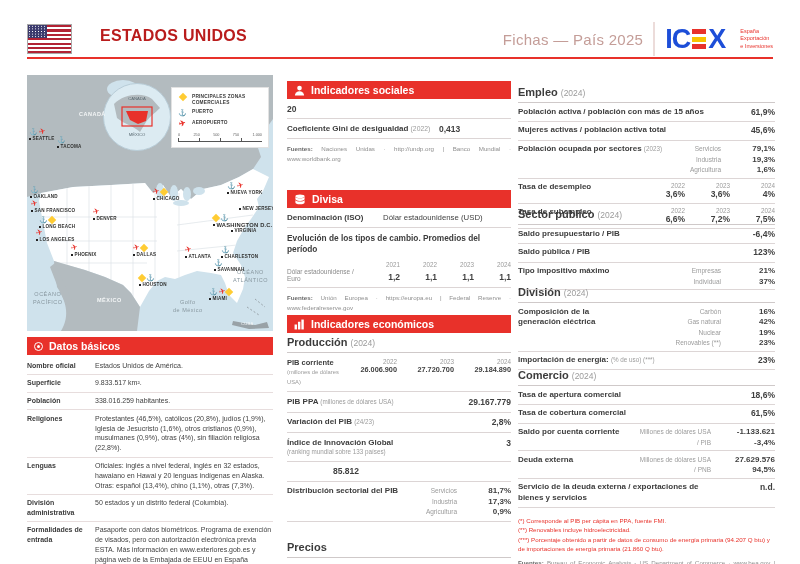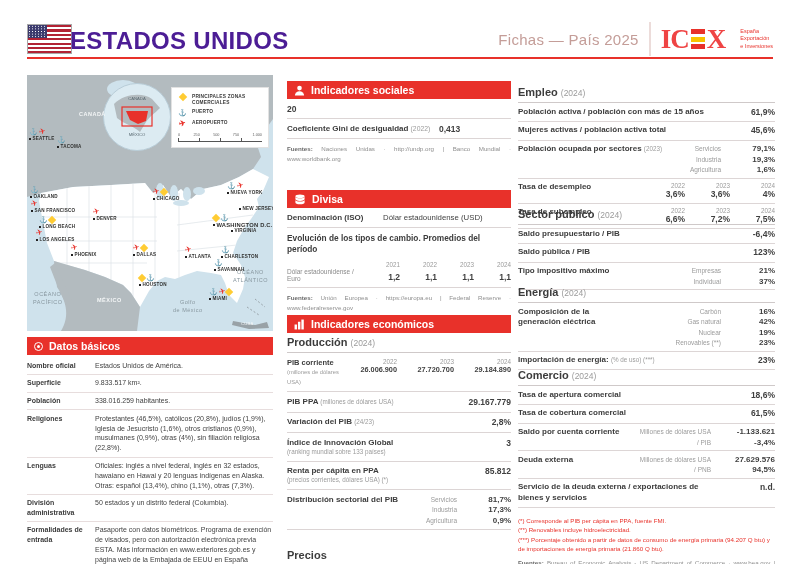--- a/index.html
+++ b/index.html
@@ -1,26 +1,26 @@
 <!DOCTYPE html>
 <html><head>
 <meta charset="utf-8">
 <style>
   html,body{margin:0;padding:0;}
   body{width:800px;height:564px;position:relative;background:#fff;font-family:"Liberation Sans",sans-serif;color:#3f3f3f;overflow:hidden;}
 
   
   .flag{position:absolute;left:27px;top:24px;width:43px;height:28px;border:1px solid #a9a9a9;background:repeating-linear-gradient(180deg,#b22234 0 2.2px,#fff 2.2px 4.4px);}
   .canton{position:absolute;left:0;top:0;width:19px;height:13px;background-color:#3c3b6e;background-image:radial-gradient(#fff .6px,transparent .7px);background-size:3px 2.6px;}
-  .page-title{position:absolute;left:70px;top:27px;font-size:24px;font-weight:bold;color:#4c1d95;letter-spacing:.3px;}
+  .page-title{position:absolute;left:100px;top:27px;font-size:16px;font-weight:bold;color:#b91c1c;letter-spacing:.3px;}
   .hdr-right{position:absolute;right:27px;top:22px;display:flex;align-items:center;gap:10px;}
   .edition{color:#c49d98;font-size:15px;letter-spacing:.3px;}
   .logo-sep{width:2px;height:34px;background:#ecdcda;}
   .icex{display:flex;align-items:center;}
-  .icex .ltr{color:#ef4444;font-weight:bold;font-size:27px;line-height:1;letter-spacing:-1px;font-family:Liberation Serif, serif;}
+  .icex .ltr{color:#1d4ed8;font-weight:bold;font-size:27px;line-height:1;letter-spacing:-1px;}
   .ebars{display:flex;flex-direction:column;gap:2.5px;margin:0 2px;}
   .ebars i{display:block;width:14px;height:5px;background:#e8312a;}
   .ebars i.mid{background:#f8c300;}
   .tagline{color:#e8312a;font-size:5.5px;line-height:1.3;margin-left:5px;}
   .page-rule{position:absolute;left:27px;right:27px;top:57px;height:2px;background:#e8312a;}
 
   
   .redbar{display:flex;align-items:center;gap:6px;background:#e8312a;color:#fff;font-size:10.5px;font-weight:bold;padding:3px 7px;}
   .redbar svg{flex-shrink:0;}
   .src{font-size:6.2px;color:#8f8f8f;line-height:1.55;text-align:justify;margin-top:5px;}
@@ -443,21 +443,20 @@
     </div>
     <div class="mrow">
       <span class="mlabel"><span>Variación del PIB</span> <span class="graysub" style="display:inline">(24/23)</span></span>
       <span class="sval" style="text-align:right">2,8%</span>
     </div>
     <div class="mrow">
       <span class="mlabel"><span>Índice de Innovación Global</span><span class="graysub">(ranking mundial sobre 133 países)</span></span>
       <span class="sval" style="text-align:right">3</span>
     </div>
     <div class="mrow">
-      <span class="mlabel"><span>Renta per cápita en PPA</span><span class="graysub">(precios corrientes, dólares USA) (*)</span></span>
       <span class="sval" style="text-align:right">85.812</span>
     </div>
     <div class="mrow">
       <span class="mlabel">Distribución sectorial del PIB</span>
       <span class="subtable">
         <span class="sn">Servicios</span>
           <span class="sv">81,7%</span>
         <span class="sn">Industria</span>
           <span class="sv">17,3%</span>
         <span class="sn">Agricultura</span>
@@ -532,21 +531,21 @@
       <span class="subtable">
         <span class="sn">Empresas</span>
           <span class="sv">21%</span>
         <span class="sn">Individual</span>
           <span class="sv">37%</span>
       </span>
     </div>
   </div>
 
   <div class="block" style="top:208px">
-    <div class="subhead"><span>Energía</span> <span class="yr">(2024)</span></div>
+    <div class="subhead"><span>División</span> <span class="yr">(2024)</span></div>
     <div class="rrow">
       <span class="rlabel" style="max-width:110px">Composición de la generación eléctrica</span>
       <span class="subtable">
         <span class="sn">Carbón</span>
           <span class="sv">16%</span>
         <span class="sn">Gas natural</span>
           <span class="sv">42%</span>
         <span class="sn">Nuclear</span>
           <span class="sv">19%</span>
         <span class="sn">Renovables (**)</span>

